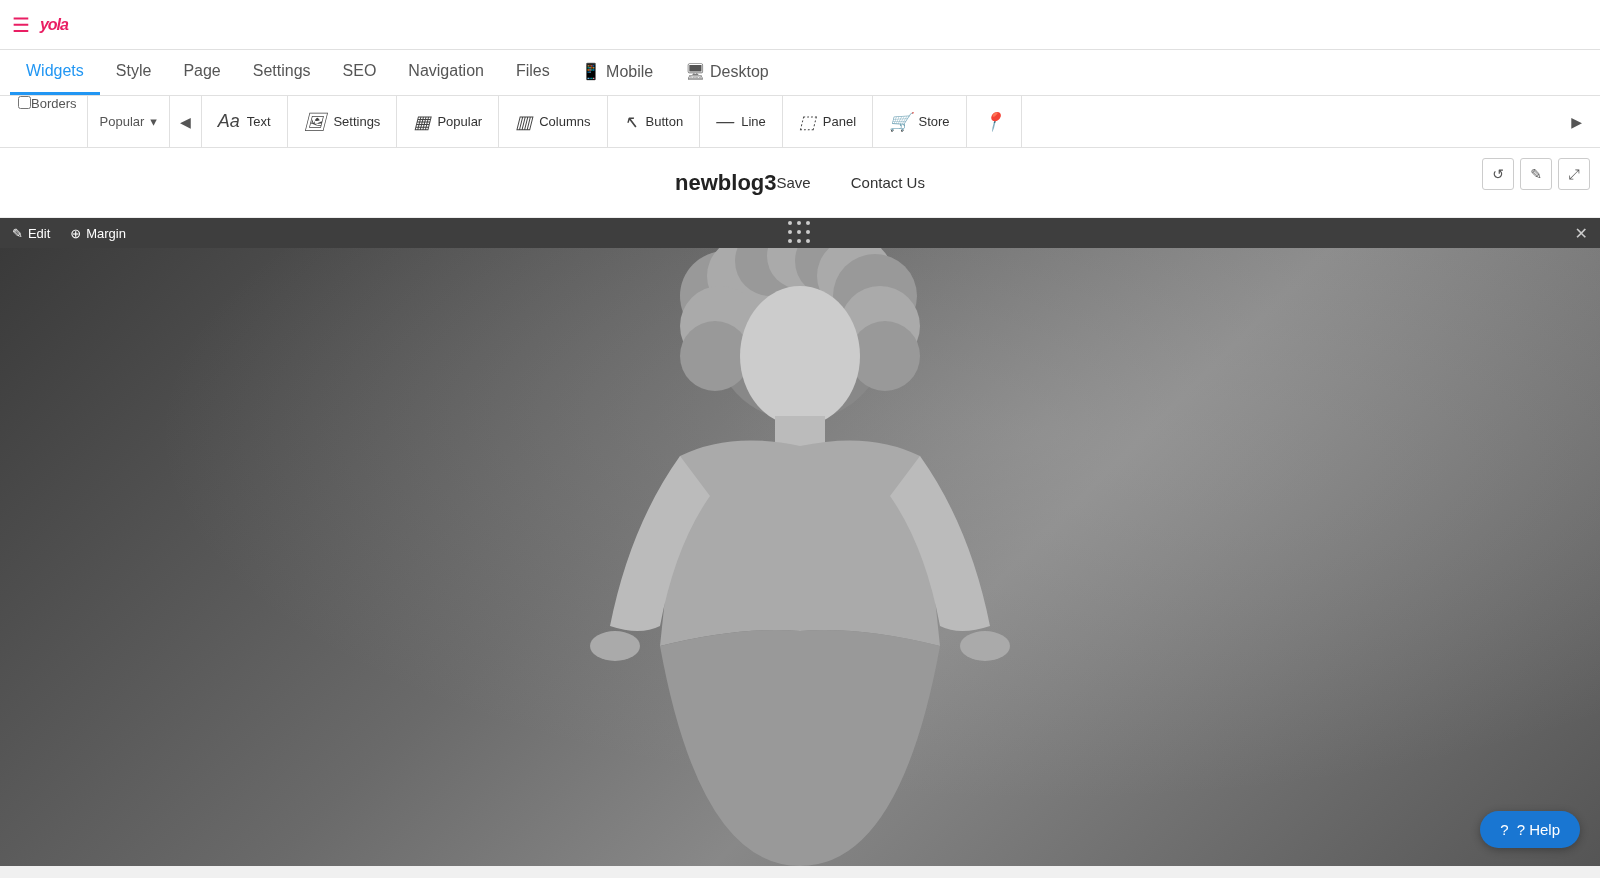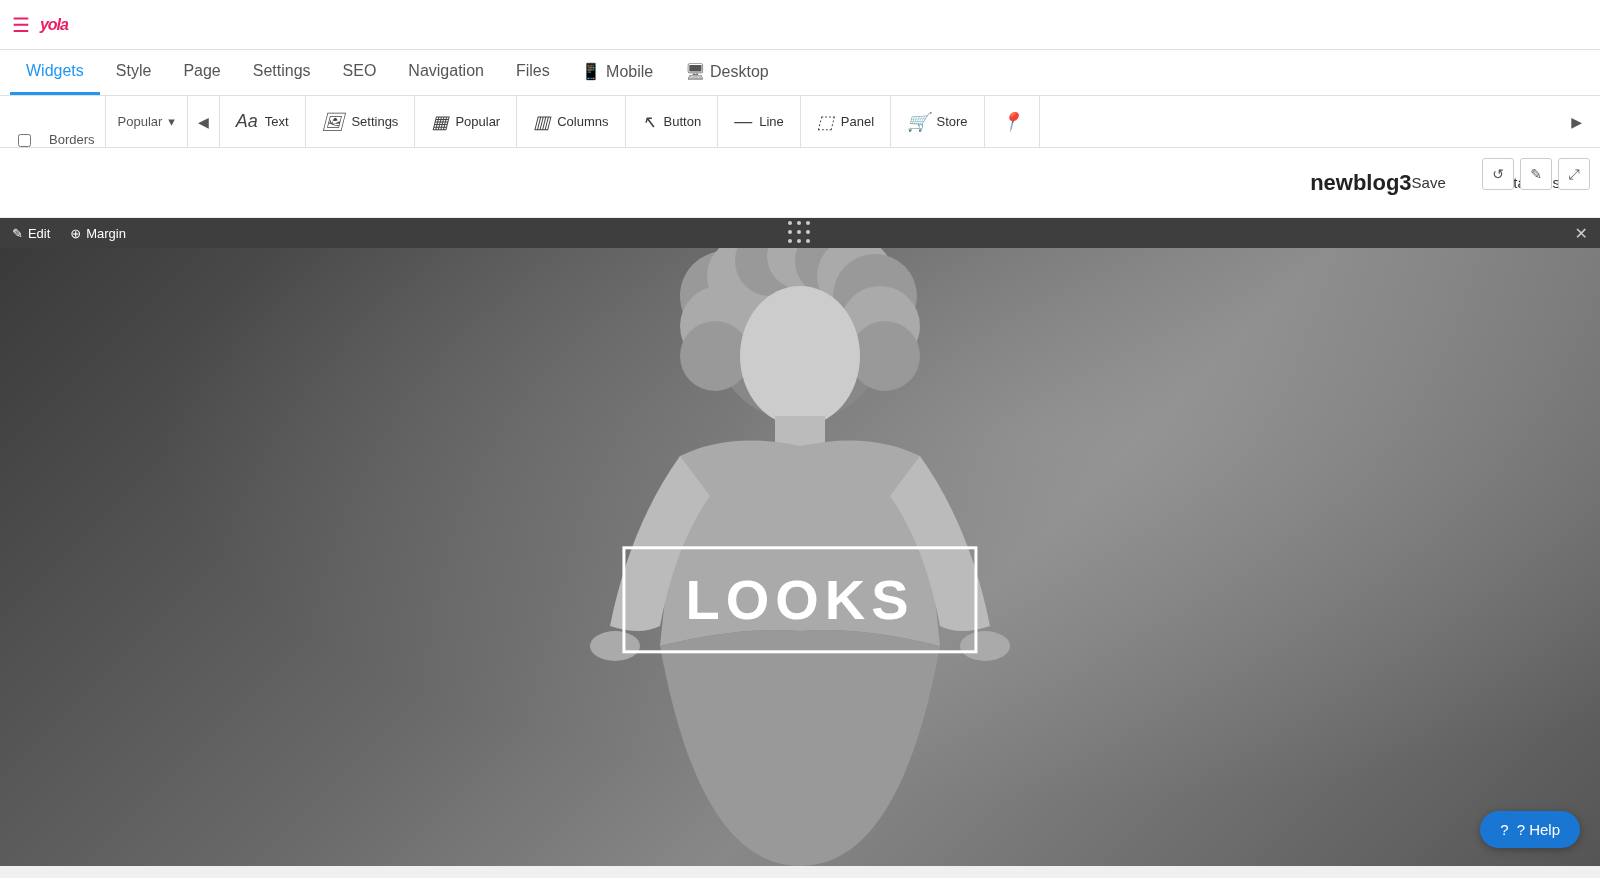--- a/index.html
+++ b/index.html
@@ -107,22 +107,22 @@
       display: flex;
       align-items: center;
       height: 52px;
       background: #fff;
       border-bottom: 1px solid #e0e0e0;
       padding: 0 8px;
       gap: 0;
     }
     .widget-borders {
       display: flex;
-      align-items: flex-end;
-      gap: 18px;
+      align-items: flex-start;
+      gap: 0;
       padding: 0 10px;
       border-right: 1px solid #e0e0e0;
       height: 100%;
       font-size: 13px;
       color: #555;
     }
     .widget-borders input[type="checkbox"] { cursor: pointer; }
     .widget-popular {
       display: flex;
       align-items: center;
@@ -175,21 +175,21 @@
     .canvas-area {
       position: relative;
       background: #d0d0d0;
     }
 
     
     .preview-header {
       background: #fff;
       display: flex;
       align-items: center;
-      justify-content: flex-end;
+      justify-content: center;
       padding: 0 40px;
       height: 70px;
       border-bottom: 1px solid #eee;
       position: relative;
     }
     .preview-site-name {
       font-size: 22px;
       font-weight: bold;
       color: #222;
     }
@@ -467,22 +467,19 @@
         <path d="M370 210 Q420 280 440 380 Q410 390 390 380 Q375 300 340 250 Z" fill="#bbb"></path>
 
         <ellipse cx="65" cy="400" rx="25" ry="15" fill="#aaa"></ellipse>
 
         <ellipse cx="435" cy="400" rx="25" ry="15" fill="#aaa"></ellipse>
 
         <path d="M110 400 Q150 620 250 620 Q350 620 390 400 Q310 380 250 385 Q190 380 110 400 Z" fill="#999"></path>
       </svg>
     </div>
 
-    <div class="hero-text-box">
-      <span class="hero-text">LOOKS</span>
-    </div>
   </div>
 </div>
 
 <button class="help-btn">
   <span>?</span>
   <span>? Help</span>
 </button>
 
 </body></html>

